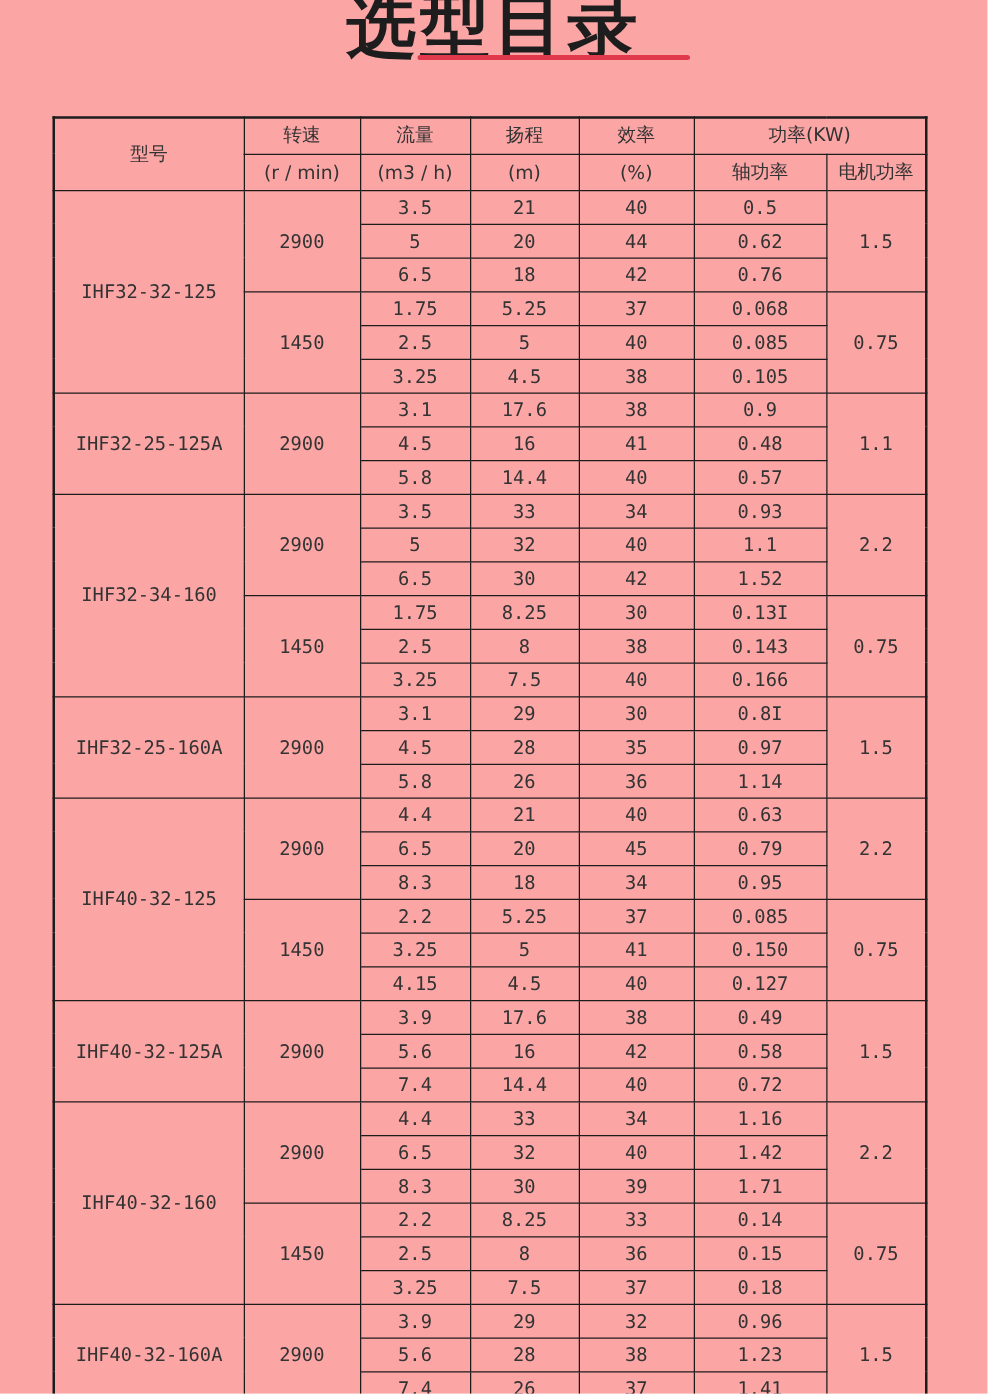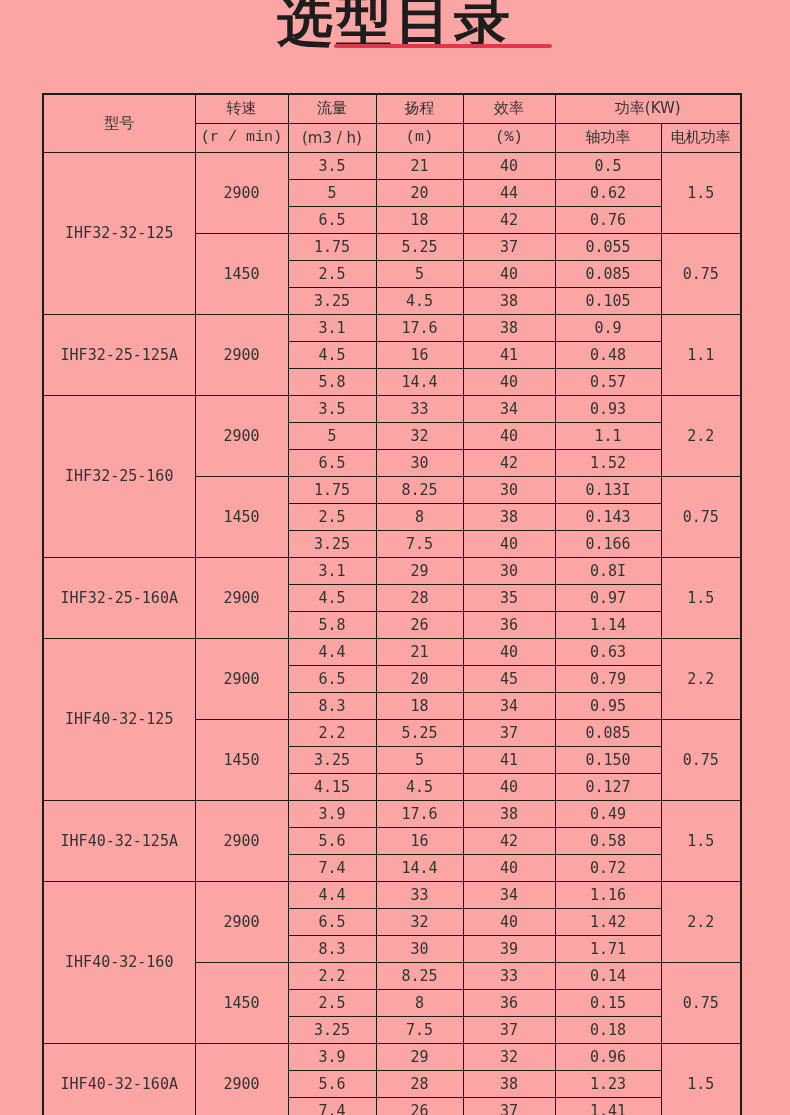--- a/index.html
+++ b/index.html
@@ -32,21 +32,21 @@
     font-family:"DejaVu Sans", sans-serif;
     font-size:15px; font-weight:400;
   }
   table.catalog td {
     font-family:"DejaVu Sans Mono", monospace;
     font-size:15px; font-weight:400;
     height:26px; line-height:26px;
   }
   .unit { font-family:"DejaVu Sans Mono", monospace; }
   tr.h1 th { height:29px; }
-  tr.h2 th { height:22px;font-family:Liberation Mono, monospace; }
+  tr.h2 th { height:22px; }
   tr.h3 th { height:29px;margin-left:24px; }
 </style>
 </head>
 <body>
 
 <div class="page">
 
   <div class="page-title">选型目录</div>
   <div class="title-underline" style="background: rgb(225, 57, 76);"></div>
 
@@ -100,21 +100,21 @@
           <td>6.5</td>
           <td>18</td>
           <td>42</td>
           <td>0.76</td>
         </tr>
         <tr>
           <td rowspan="3">1450</td>
           <td>1.75</td>
           <td>5.25</td>
           <td>37</td>
-          <td>0.055</td>
+          <td>0.068</td>
           <td rowspan="3">0.75</td>
         </tr>
         <tr>
           <td>2.5</td>
           <td>5</td>
           <td>40</td>
           <td>0.085</td>
         </tr>
         <tr>
           <td>3.25</td>
@@ -137,21 +137,21 @@
           <td>41</td>
           <td>0.48</td>
         </tr>
         <tr>
           <td>5.8</td>
           <td>14.4</td>
           <td>40</td>
           <td>0.57</td>
         </tr>
         <tr>
-          <td rowspan="6">IHF32-25-160</td>
+          <td rowspan="6">IHF32-34-160</td>
           <td rowspan="3">2900</td>
           <td>3.5</td>
           <td>33</td>
           <td>34</td>
           <td>0.93</td>
           <td rowspan="3">2.2</td>
         </tr>
         <tr>
           <td>5</td>
           <td>32</td>

